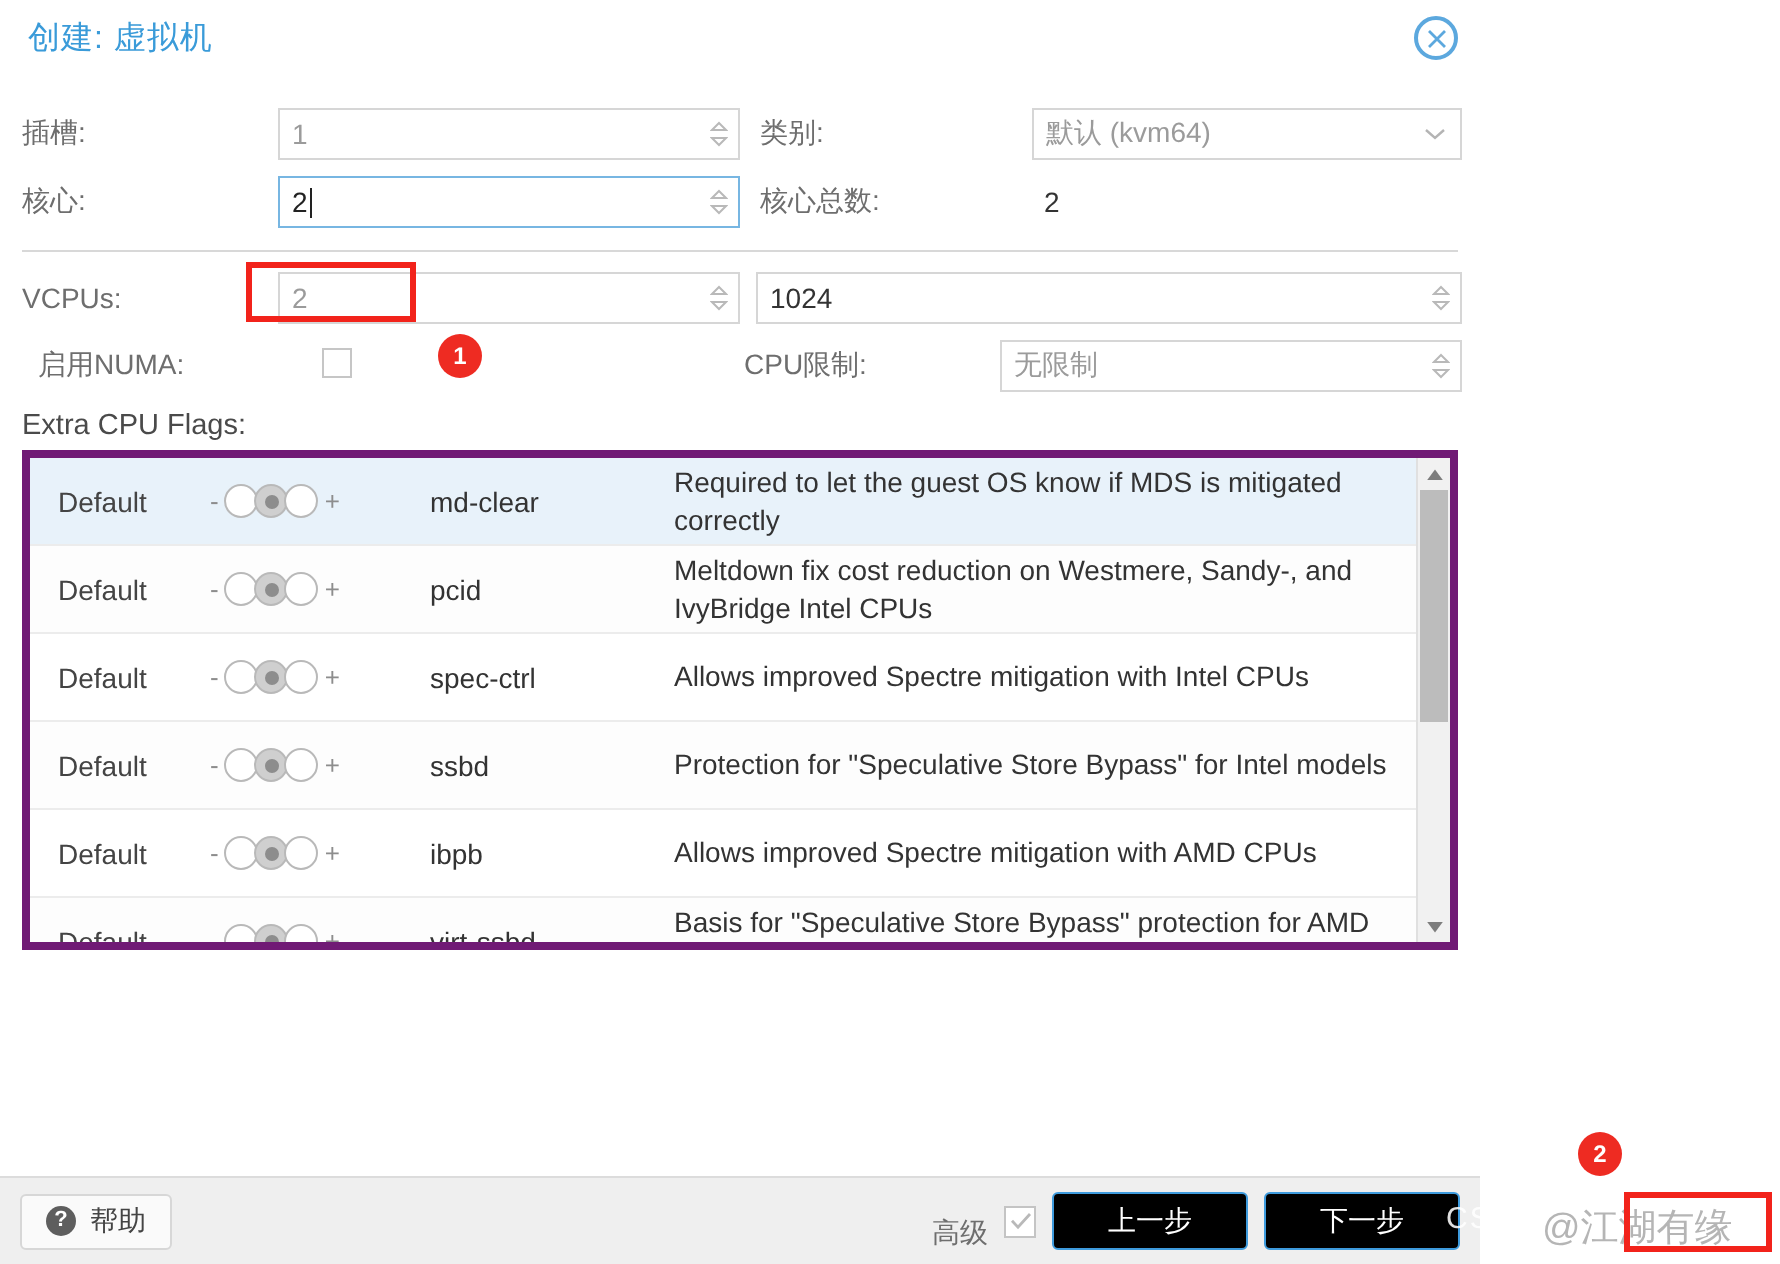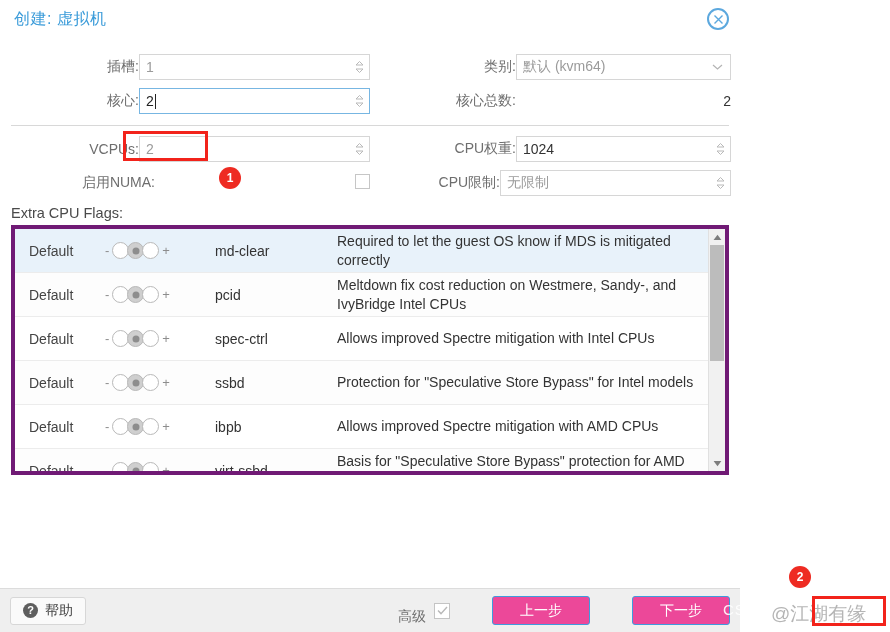--- a/index.html
+++ b/index.html
@@ -33,21 +33,21 @@
   }
   .tab{
     padding:5px 13px;margin:0 2px;font-size:14.5px;color:#555;
     cursor:pointer;border-radius:2px;white-space:nowrap;line-height:1.4;
   }
   .tab.active{background:#3e9bdd;color:#fff;}
   .tab.disabled{color:#c3c3c3;cursor:default;}
 
   
   .form{padding:12px 9px 0 9px;box-sizing:border-box;}
-  .row{display:flex;align-items:center;height:34px;text-align:right;}
+  .row{display:flex;align-items:center;height:34px;}
   .col{display:flex;align-items:center;width:50%;box-sizing:border-box;}
   .col.right{padding-left:8px;}
   .lbl{width:128px;flex:0 0 128px;font-size:14px;color:#6e6e6e;padding-left:2px;}
   .lbl.narrow{width:136px;flex:0 0 136px;}
   .field{flex:1;position:relative;}
 
   .input{
     height:26px;border:1px solid #d6d6d6;background:#fff;box-sizing:border-box;
     display:flex;align-items:center;padding:0 6px;font-size:14px;color:#9a9a9a;
     position:relative;
@@ -122,23 +122,23 @@
     font-size:11px;font-weight:bold;display:flex;align-items:center;justify-content:center;
     line-height:1;
   }
   .footer-right{margin-left:auto;display:flex;align-items:center;gap:8px;}
   .adv-label{font-size:14px;color:#6e6e6e;margin-top:12px;}
   .adv-check{
     width:16px;height:16px;border:1px solid #c4c4c4;background:#fff;box-sizing:border-box;
     display:flex;align-items:center;justify-content:center;cursor:pointer;
   }
   .btn-primary{
-    height:27px;min-width:68px;padding:0 14px;background:#ec4899;color:#fff;
+    height:27px;min-width:68px;padding:0 14px;background:#000000;color:#fff;
     border:1px solid #3e9bdd;border-radius:3px;font-size:14px;cursor:pointer;
-    display:flex;align-items:center;justify-content:center;margin-left:34px;
+    display:flex;align-items:center;justify-content:center;
   }
 
   
   .anno-box{position:absolute;border:3px solid #f2231b;box-sizing:border-box;pointer-events:none;}
   .anno-badge{
     position:absolute;width:22px;height:22px;border-radius:50%;background:#ee2b22;
     color:#fff;font-size:12px;font-weight:bold;display:flex;align-items:center;justify-content:center;
     pointer-events:none;
   }
   .watermark{
@@ -232,21 +232,20 @@
             <span class="spin">
               <svg width="9" height="14" viewBox="0 0 9 14" aria-hidden="true">
                 <path d="M4.5 1.5 L8 5 L1 5 Z" fill="none" stroke="#b9b9b9" stroke-width="1"></path>
                 <path d="M4.5 12.5 L8 9 L1 9 Z" fill="none" stroke="#b9b9b9" stroke-width="1"></path>
               </svg>
             </span>
           </div>
         </div>
       </div>
       <div class="col right">
-        <div class="lbl narrow">CPU权重:</div>
         <div class="field">
           <div class="input dark">
             <span>1024</span>
             <span class="spin">
               <svg width="9" height="14" viewBox="0 0 9 14" aria-hidden="true">
                 <path d="M4.5 1.5 L8 5 L1 5 Z" fill="none" stroke="#b9b9b9" stroke-width="1"></path>
                 <path d="M4.5 12.5 L8 9 L1 9 Z" fill="none" stroke="#b9b9b9" stroke-width="1"></path>
               </svg>
             </span>
           </div>

